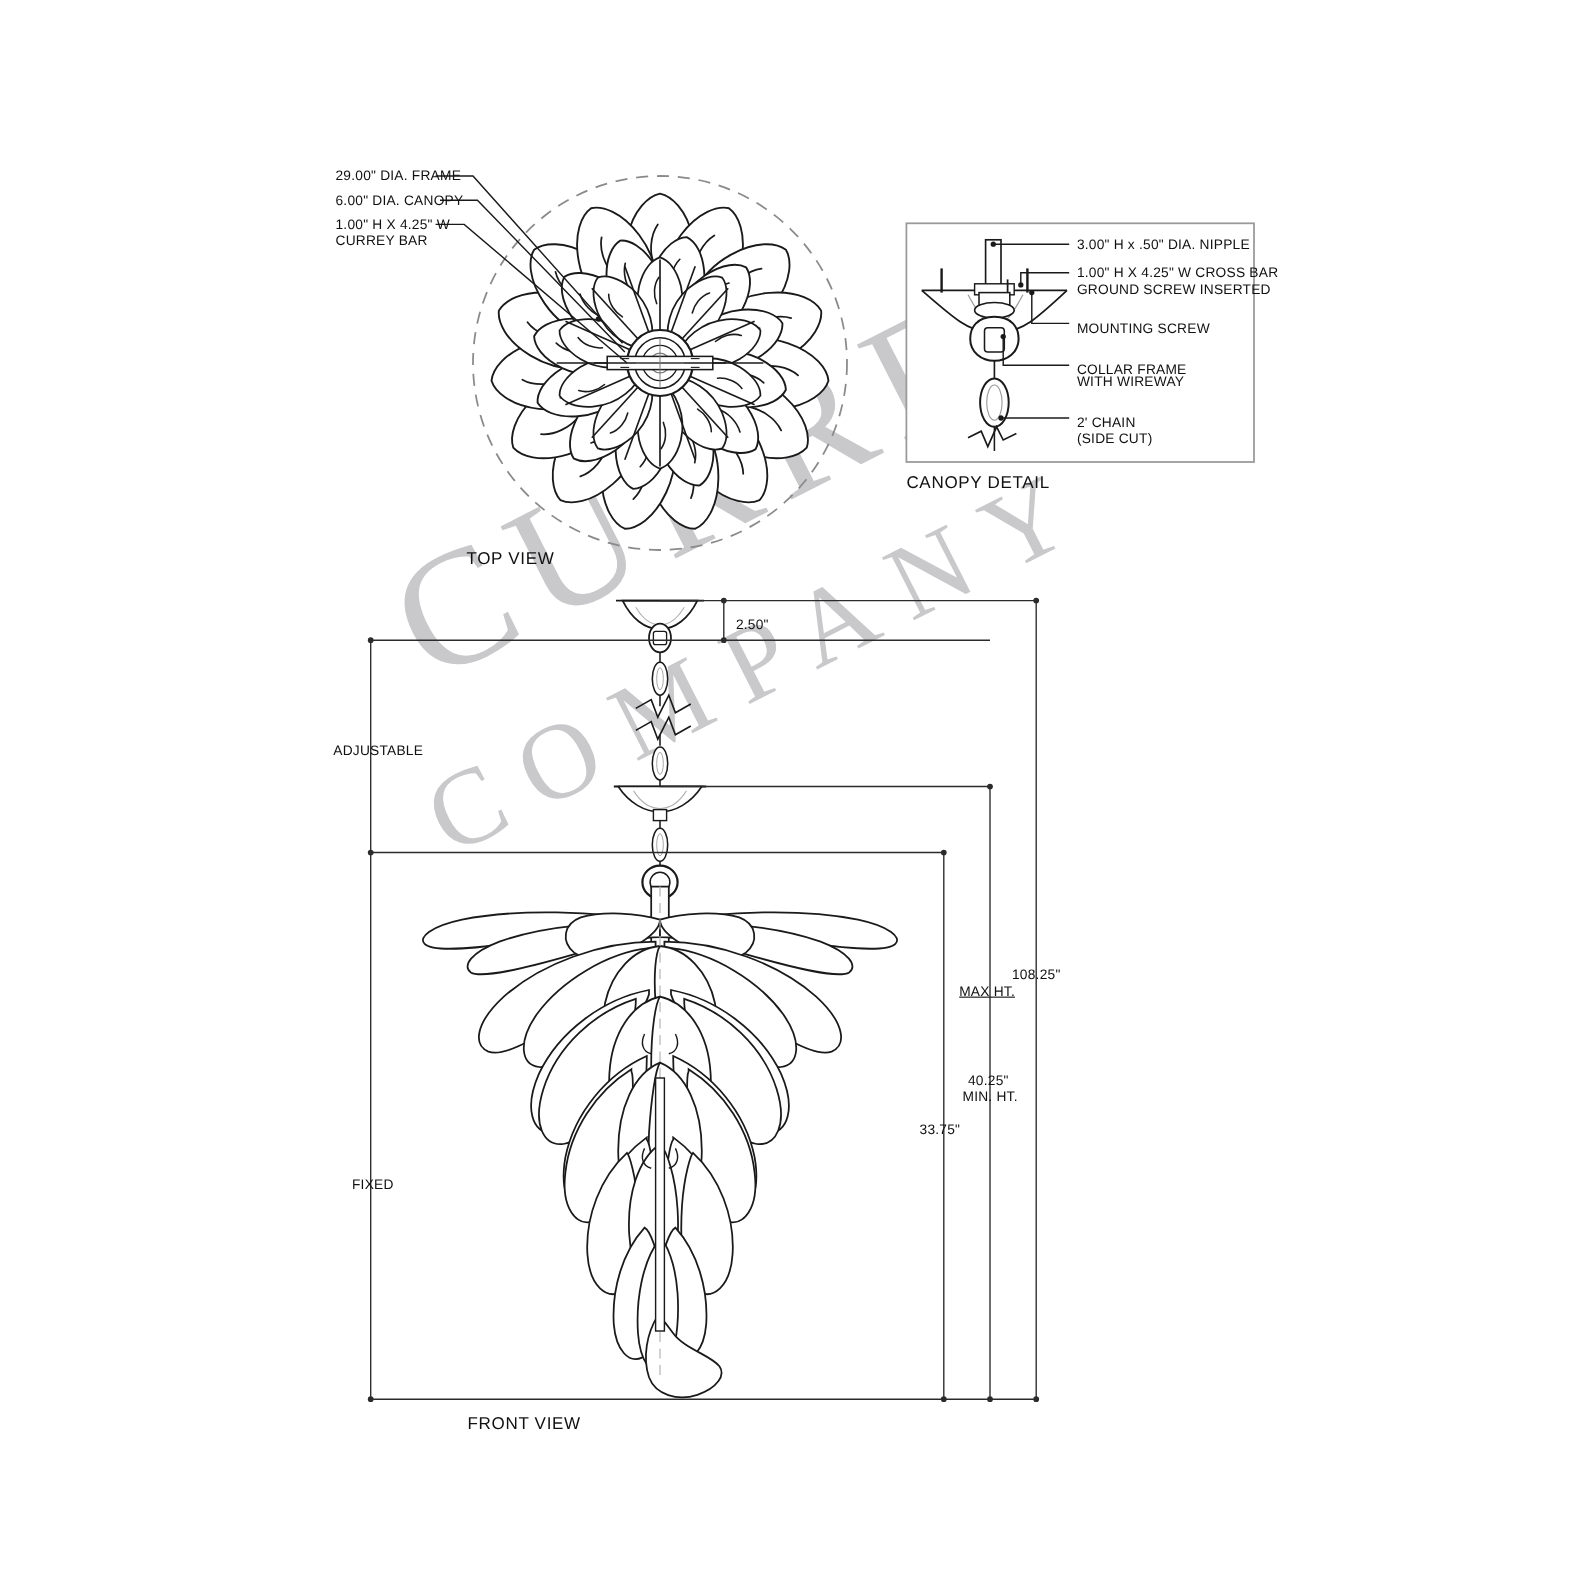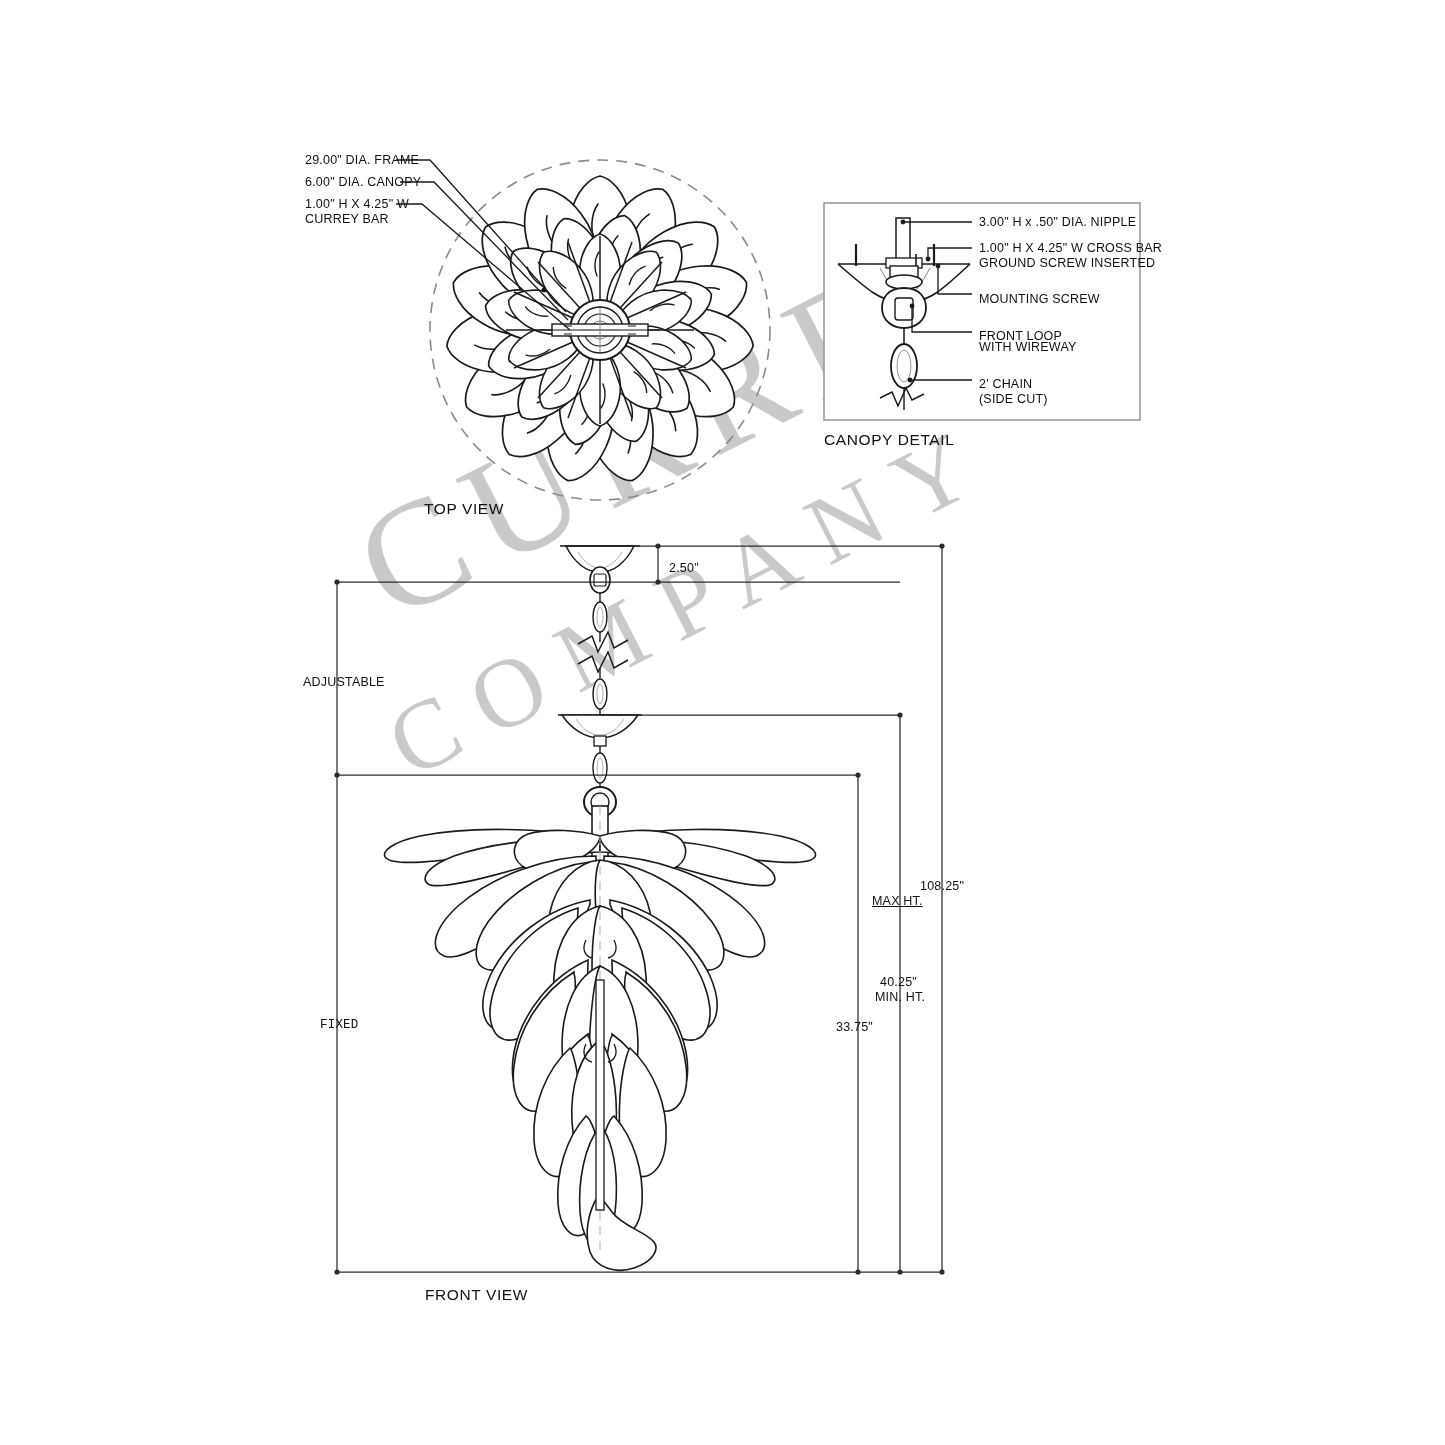--- a/index.html
+++ b/index.html
@@ -488,36 +488,36 @@
 
   <div class="lbl lbl-big" style="left:424px; top:501px;">TOP VIEW</div>
 
   <div class="lbl" style="left:979px; top:215px;">3.00" H x .50" DIA. NIPPLE</div>
 
   <div class="lbl" style="left:979px; top:241px;">1.00" H X 4.25" W CROSS BAR</div>
   <div class="lbl" style="left:979px; top:256px;">GROUND SCREW INSERTED</div>
 
   <div class="lbl" style="left:979px; top:292px;text-align:right;">MOUNTING SCREW</div>
 
-  <div class="lbl" style="left:979px; top:329px;">FRONT LOOP</div>
+  <div class="lbl" style="left:979px; top:329px;">COLLAR FRAME</div>
   <div class="lbl" style="left:979px; top:340px;">WITH WIREWAY</div>
 
   <div class="lbl" style="left:979px; top:377px;">2' CHAIN</div>
   <div class="lbl" style="left:979px; top:392px;">(SIDE CUT)</div>
 
   <div class="lbl lbl-big" style="left:824px; top:432px;">CANOPY DETAIL</div>
 
   <div class="lbl lbl-dim" style="left:669px; top:561px;">2.50"</div>
 
   <div class="lbl lbl-dim" style="left:920px; top:879px;">108.25"</div>
   <div class="lbl lbl-dim" style="left:872px; top:894px;text-decoration:underline;">MAX HT.</div>
 
   <div class="lbl lbl-dim" style="left:880px; top:975px;">40.25"</div>
   <div class="lbl lbl-dim" style="left:875px; top:990px;">MIN. HT.</div>
 
   <div class="lbl lbl-dim" style="left:836px; top:1020px;">33.75"</div>
 
   <div class="lbl lbl-dim" style="left:303px; top:675px;">ADJUSTABLE</div>
-  <div class="lbl lbl-dim" style="left:320px; top:1018px;font-family:Liberation Mono, monospace;">FIXED</div>
+  <div class="lbl lbl-dim" style="left:320px; top:1070px;">FIXED</div>
 
   <div class="lbl lbl-big" style="left:425px; top:1287px;">FRONT VIEW</div>
 
 </div>
 
 </body></html>

